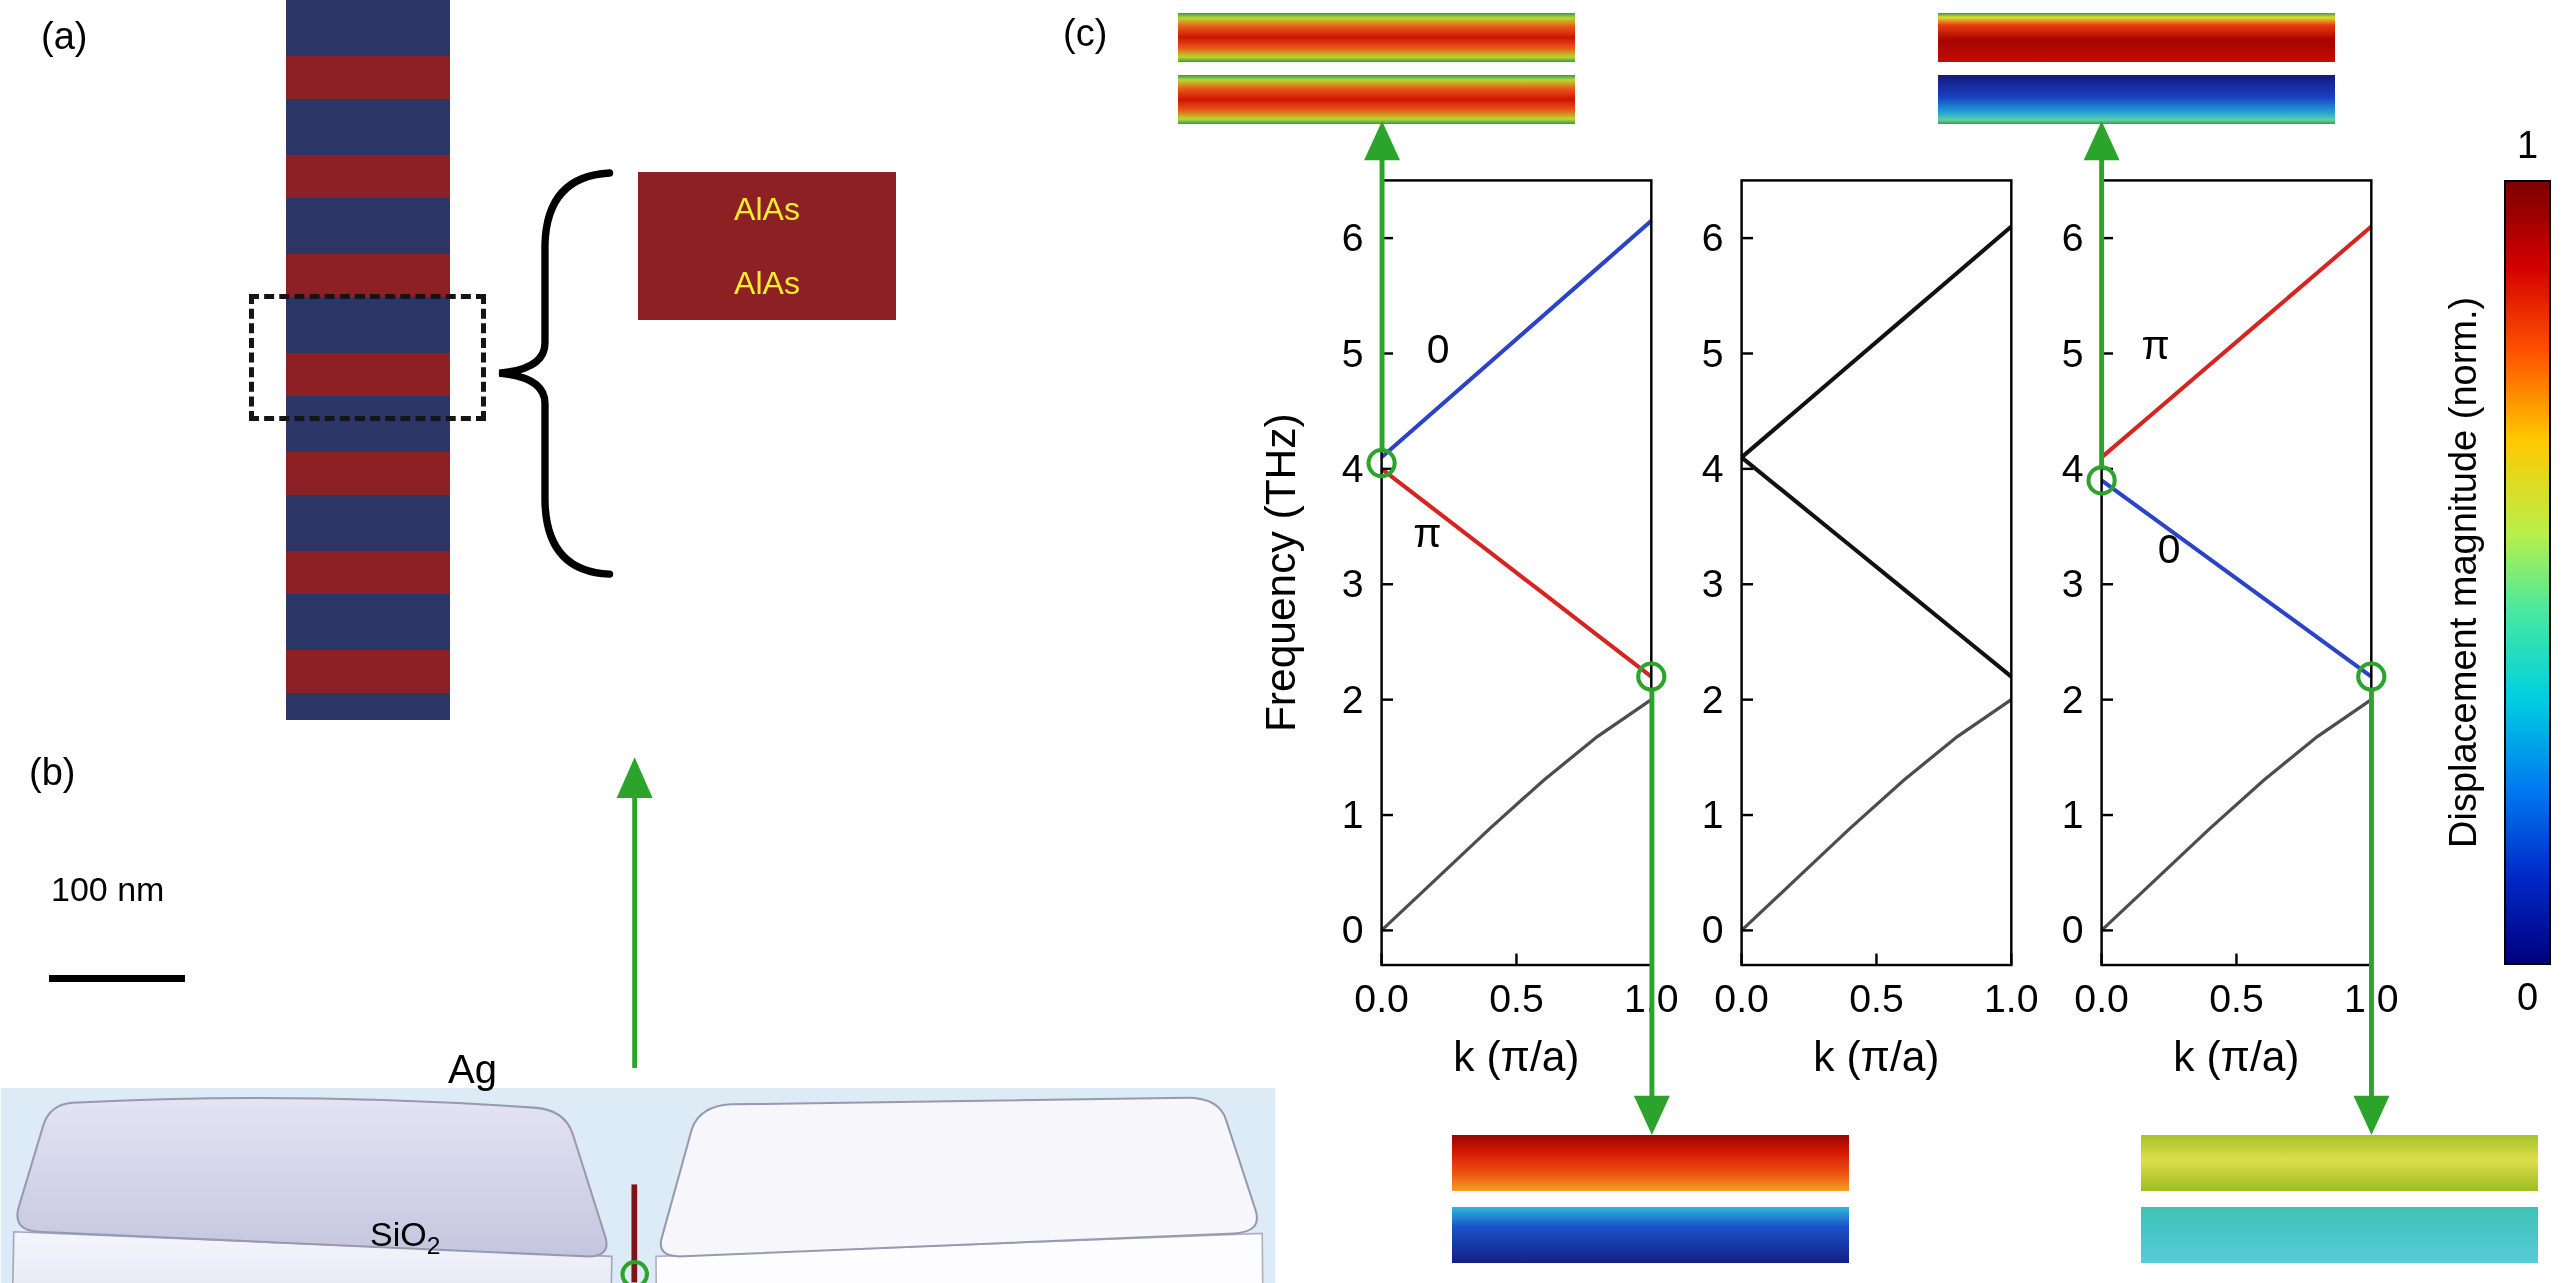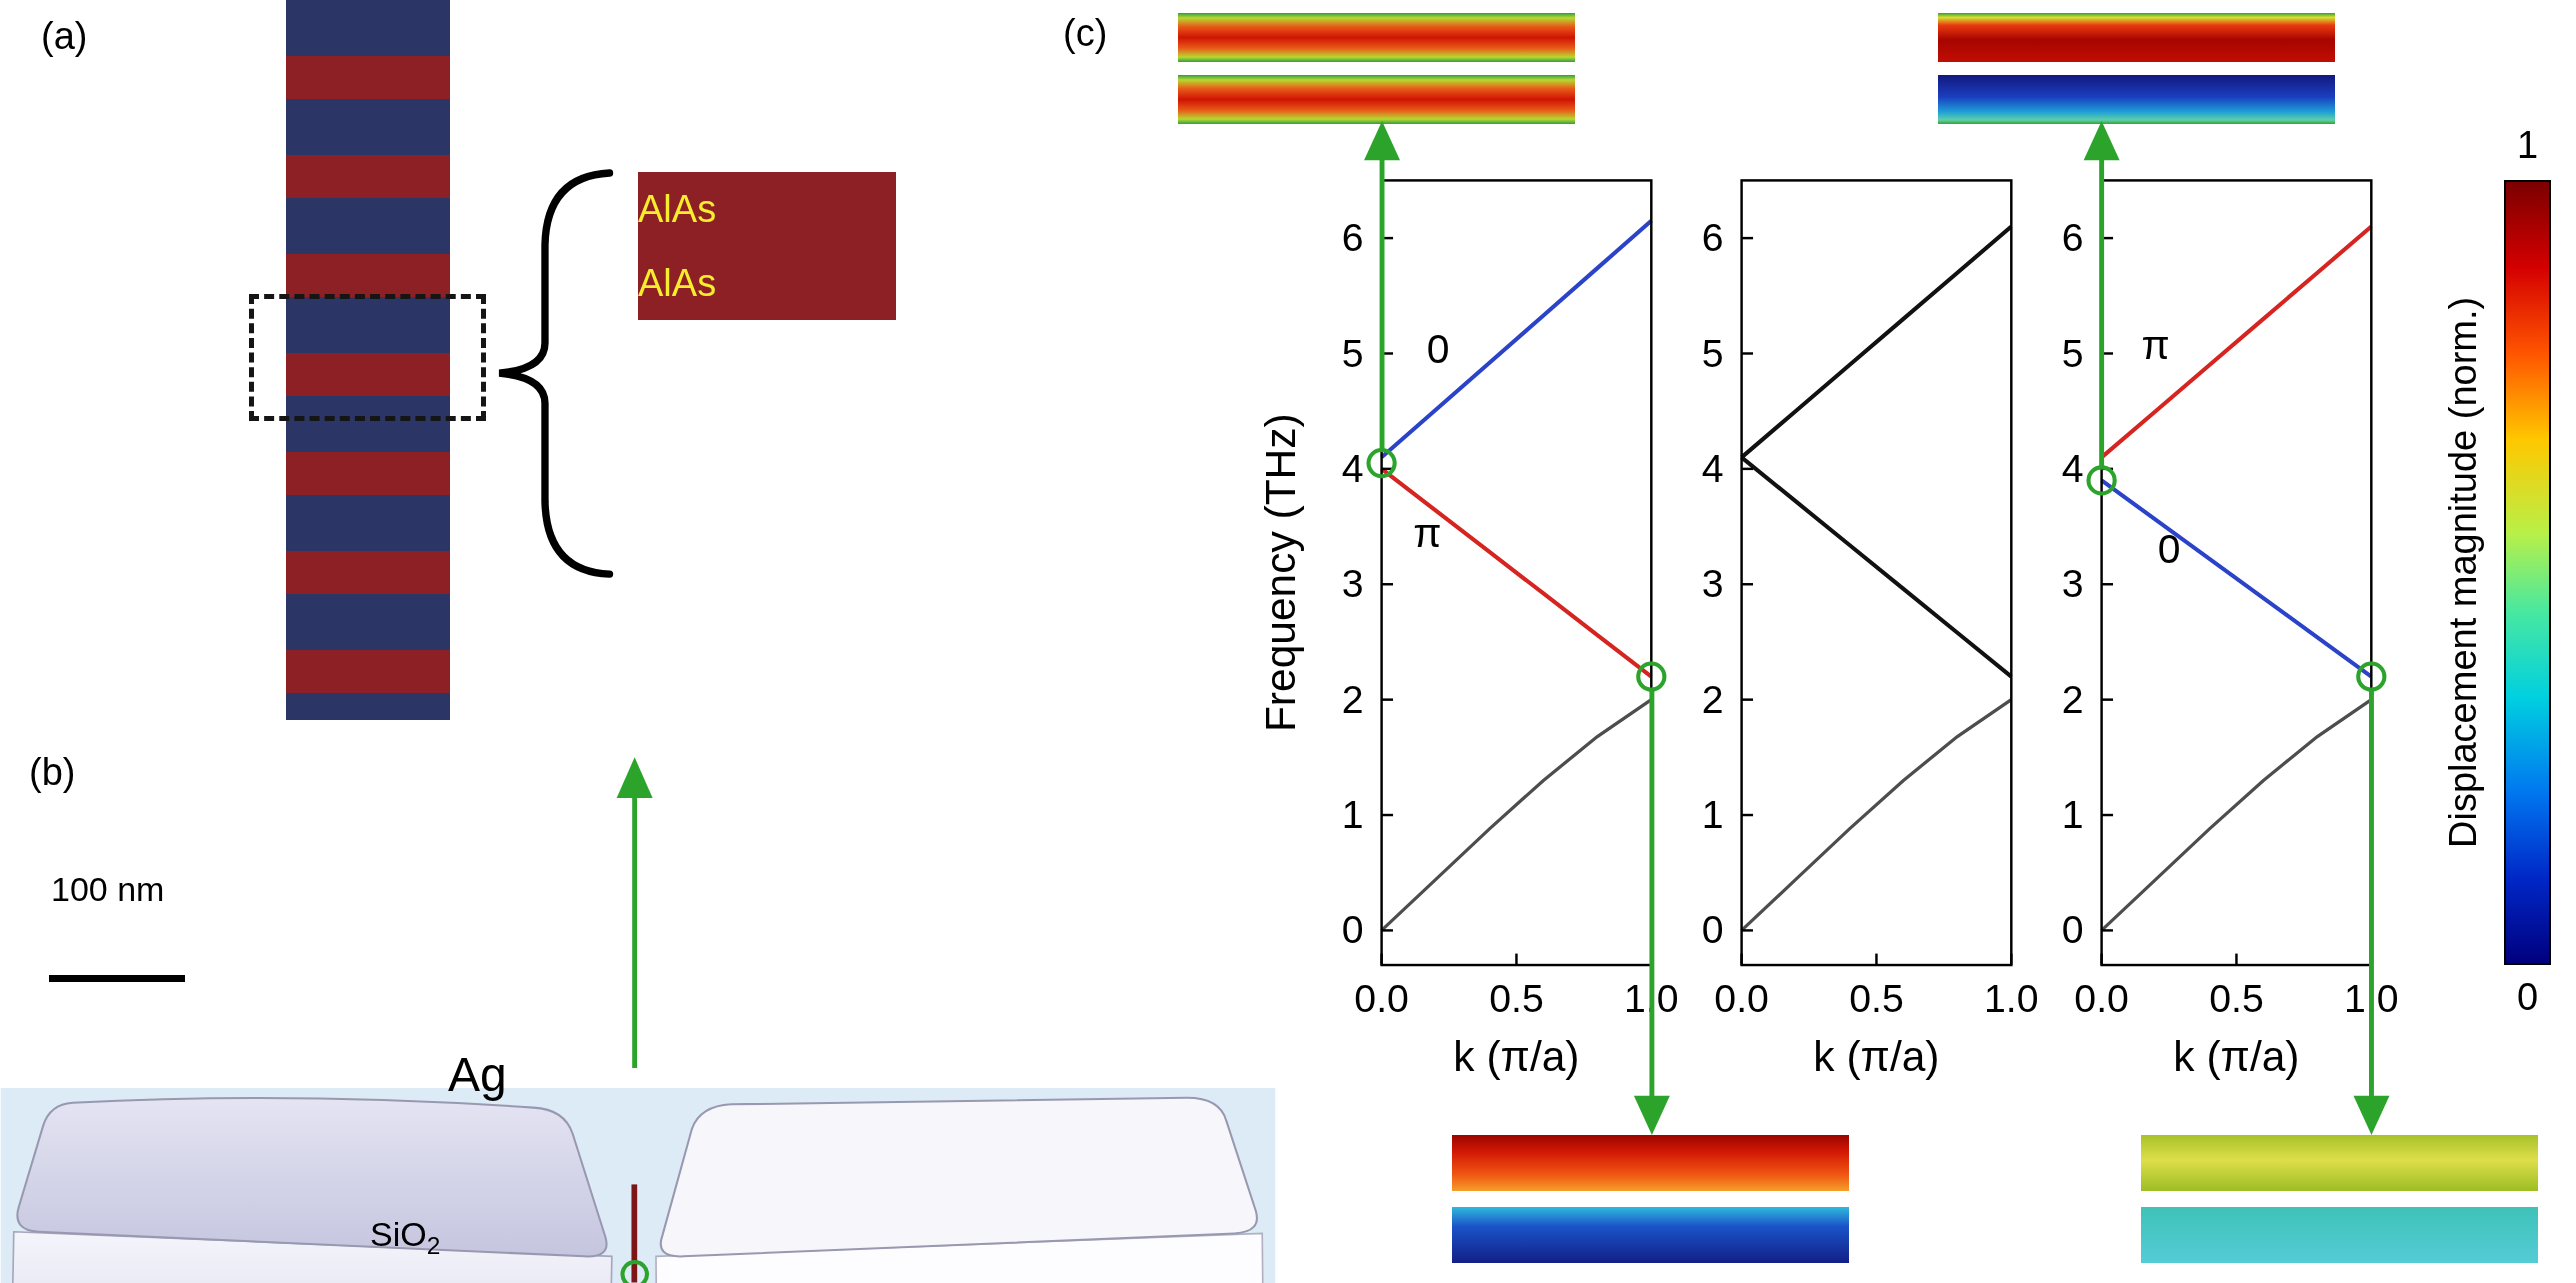--- a/index.html
+++ b/index.html
@@ -4,21 +4,21 @@
 <style>
   *{margin:0;padding:0;box-sizing:border-box}
   body{background:#fff}
   .fig{position:relative;width:2576px;height:1283px;background:#fff;
        font-family:"Liberation Sans",sans-serif;color:#000;overflow:hidden}
   .fig>*{position:absolute}
   .plabel{font-size:38px}
   .sl-col{overflow:hidden}
   .dash-box{border:5.7px dashed #151515}
   .zoom-stack{display:flex;flex-direction:column}
-  .zlayer{display:flex;align-items:center;justify-content:flex-start;font-size:38px}
+  .zlayer{display:flex;align-items:center;justify-content:center;font-size:32px}
   .heatmap{display:flex;flex-direction:column;justify-content:space-between}
   .hm-bar{height:44%;width:100%}
   .colorbar{border:2.5px solid #000}
   .cb-label{font-size:38px;text-align:center}
   .cb-title{writing-mode:vertical-rl;transform:rotate(180deg);text-align:center;
             font-size:38px;height:785px;width:49px}
   .sbar{background:#000}
   .blabel{font-size:34px}
   svg{overflow:visible;font-family:"Liberation Sans",sans-serif}
   .overlay{pointer-events:none}
@@ -90,21 +90,21 @@
 
     <rect x="772" y="118" width="7" height="120" fill="#7c1418"></rect>
 
     <line x1="448" y1="410" x2="372" y2="384" stroke="#000" stroke-width="2.5"></line>
 
     <circle cx="776" cy="228" r="15" class="gcirc"></circle>
   </svg>
 
   <div class="blabel" style="left:51px;top:870px">100 nm</div>
   <div class="sbar" style="left:49px;top:975px;width:136px;height:7.4px"></div>
-  <div class="blabel" style="left:448px;top:1047px;font-size:48px">Ag</div>
+  <div class="blabel" style="left:448px;top:1047px;font-size:40px">Ag</div>
   <div class="blabel" style="left:370px;top:1215px">
     <span>SiO</span><sub style="font-size:24.5px">2</sub>
   </div>
 
   <div class="heatmap" style="left:1178px;top:13px;width:397px;height:111px">
     <div class="hm-bar" style="background: linear-gradient(rgb(47, 159, 63) 0%, rgb(184, 216, 48) 10%, rgb(232, 90, 24) 28%, rgb(207, 20, 4) 50%, rgb(232, 90, 24) 72%, rgb(184, 216, 48) 90%, rgb(47, 159, 63) 100%);"></div>
     <div class="hm-bar" style="background: linear-gradient(rgb(47, 159, 63) 0%, rgb(184, 216, 48) 10%, rgb(232, 90, 24) 28%, rgb(207, 20, 4) 50%, rgb(232, 90, 24) 72%, rgb(184, 216, 48) 90%, rgb(47, 159, 63) 100%);"></div>
   </div>
   <div class="heatmap" style="left:1938px;top:13px;width:397px;height:111px">
     <div class="hm-bar" style="background: linear-gradient(rgb(53, 160, 53) 0%, rgb(216, 224, 48) 9%, rgb(232, 58, 16) 25%, rgb(168, 4, 0) 55%, rgb(192, 14, 4) 100%);"></div>

